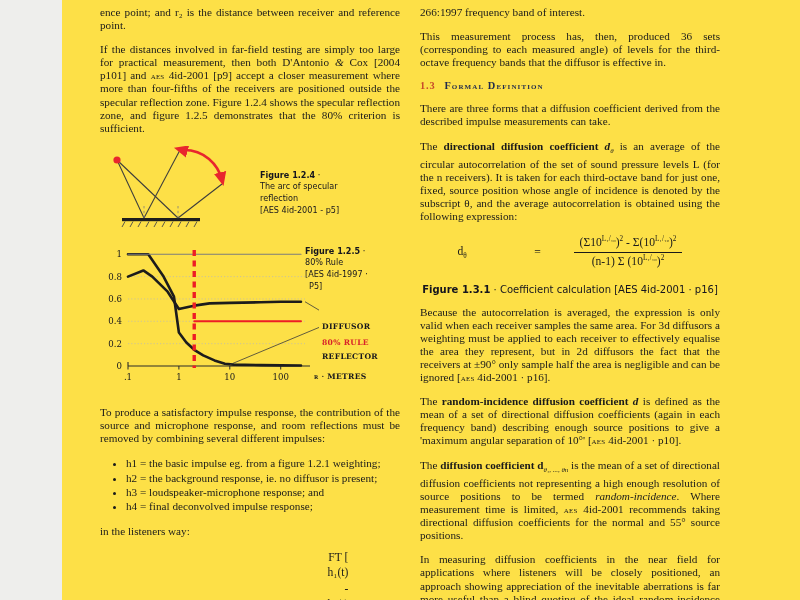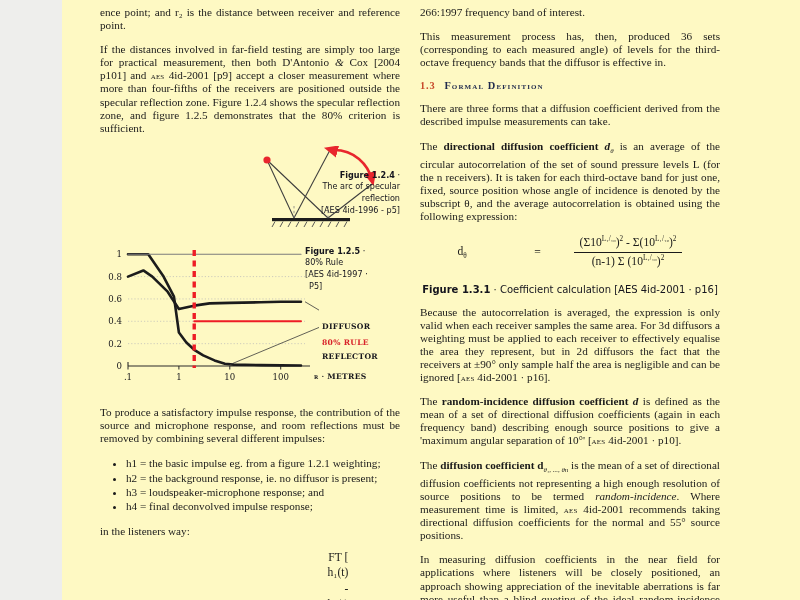--- a/index.html
+++ b/index.html
@@ -9,21 +9,21 @@
     overflow: hidden;
   }
   body {
     font-family: "Liberation Serif", "DejaVu Serif", serif;
     color: #1a1a1a;
   }
   #page {
     position: absolute;
     left: 62px; top: 0;
     width: 738px; height: 600px;
-    background: #fef9c3;
+    background: #fde047;
   }
   .cols {
     position: absolute;
     left: 0; top: 0;
     width: 738px; height: 600px;
   }
   .col {
     position: absolute;
     top: 6px;
     width: 300px;
@@ -71,21 +71,20 @@
     line-height: 11.6px;
     color: #15151e;
   }
   .fig-caption .t { font-weight: bold; }
 
   
   .fig124 {
     position: relative;
     height: 92px;
     margin: 8px 0 4px 0;
-    text-align: right;
   }
   .fig124 .cap {
     position: absolute;
     left: 160px; top: 24px;
     width: 140px;
   }
   
   .fig125 {
     position: relative;
     height: 150px;
@@ -208,21 +207,21 @@
             </marker>
           </defs>
           <path d="M84,4 C104,4 118,18 122,34" stroke="#e8262d" stroke-width="2.6" fill="none" marker-end="url(#ah)"></path>
           <path d="M86,5 L80,3.4" stroke="#e8262d" stroke-width="2.6" fill="none" marker-end="url(#ah2)"></path>
         </svg>
         <div class="fig-caption cap">
           <span class="t">Figure 1.2.4</span>
           <span>·</span><br>
           <span>The arc of specular</span><br>
           <span>reflection</span><br>
-          <span>[AES 4id-1996 - p5]</span>
+          <span>[AES 4id-2001 - p5]</span>
         </div>
       </div>
 
       <div class="fig125">
         <svg id="chart" width="300" height="150" viewBox="0 0 300 150">
             <line x1="28" y1="101.64705882352942" x2="205" y2="101.64705882352942" stroke="#b9b9b9" stroke-width="0.7" stroke-dasharray="1.2,2"></line>
             <line x1="28" y1="79.29411764705883" x2="205" y2="79.29411764705883" stroke="#b9b9b9" stroke-width="0.7" stroke-dasharray="1.2,2"></line>
             <line x1="28" y1="56.94117647058823" x2="205" y2="56.94117647058823" stroke="#b9b9b9" stroke-width="0.7" stroke-dasharray="1.2,2"></line>
             <line x1="28" y1="34.58823529411765" x2="205" y2="34.58823529411765" stroke="#b9b9b9" stroke-width="0.7" stroke-dasharray="1.2,2"></line>
             <text x="22" y="127.2" text-anchor="end" font-family="&quot;DejaVu Serif&quot;, serif" font-size="8.6" fill="#16161c">0</text>

